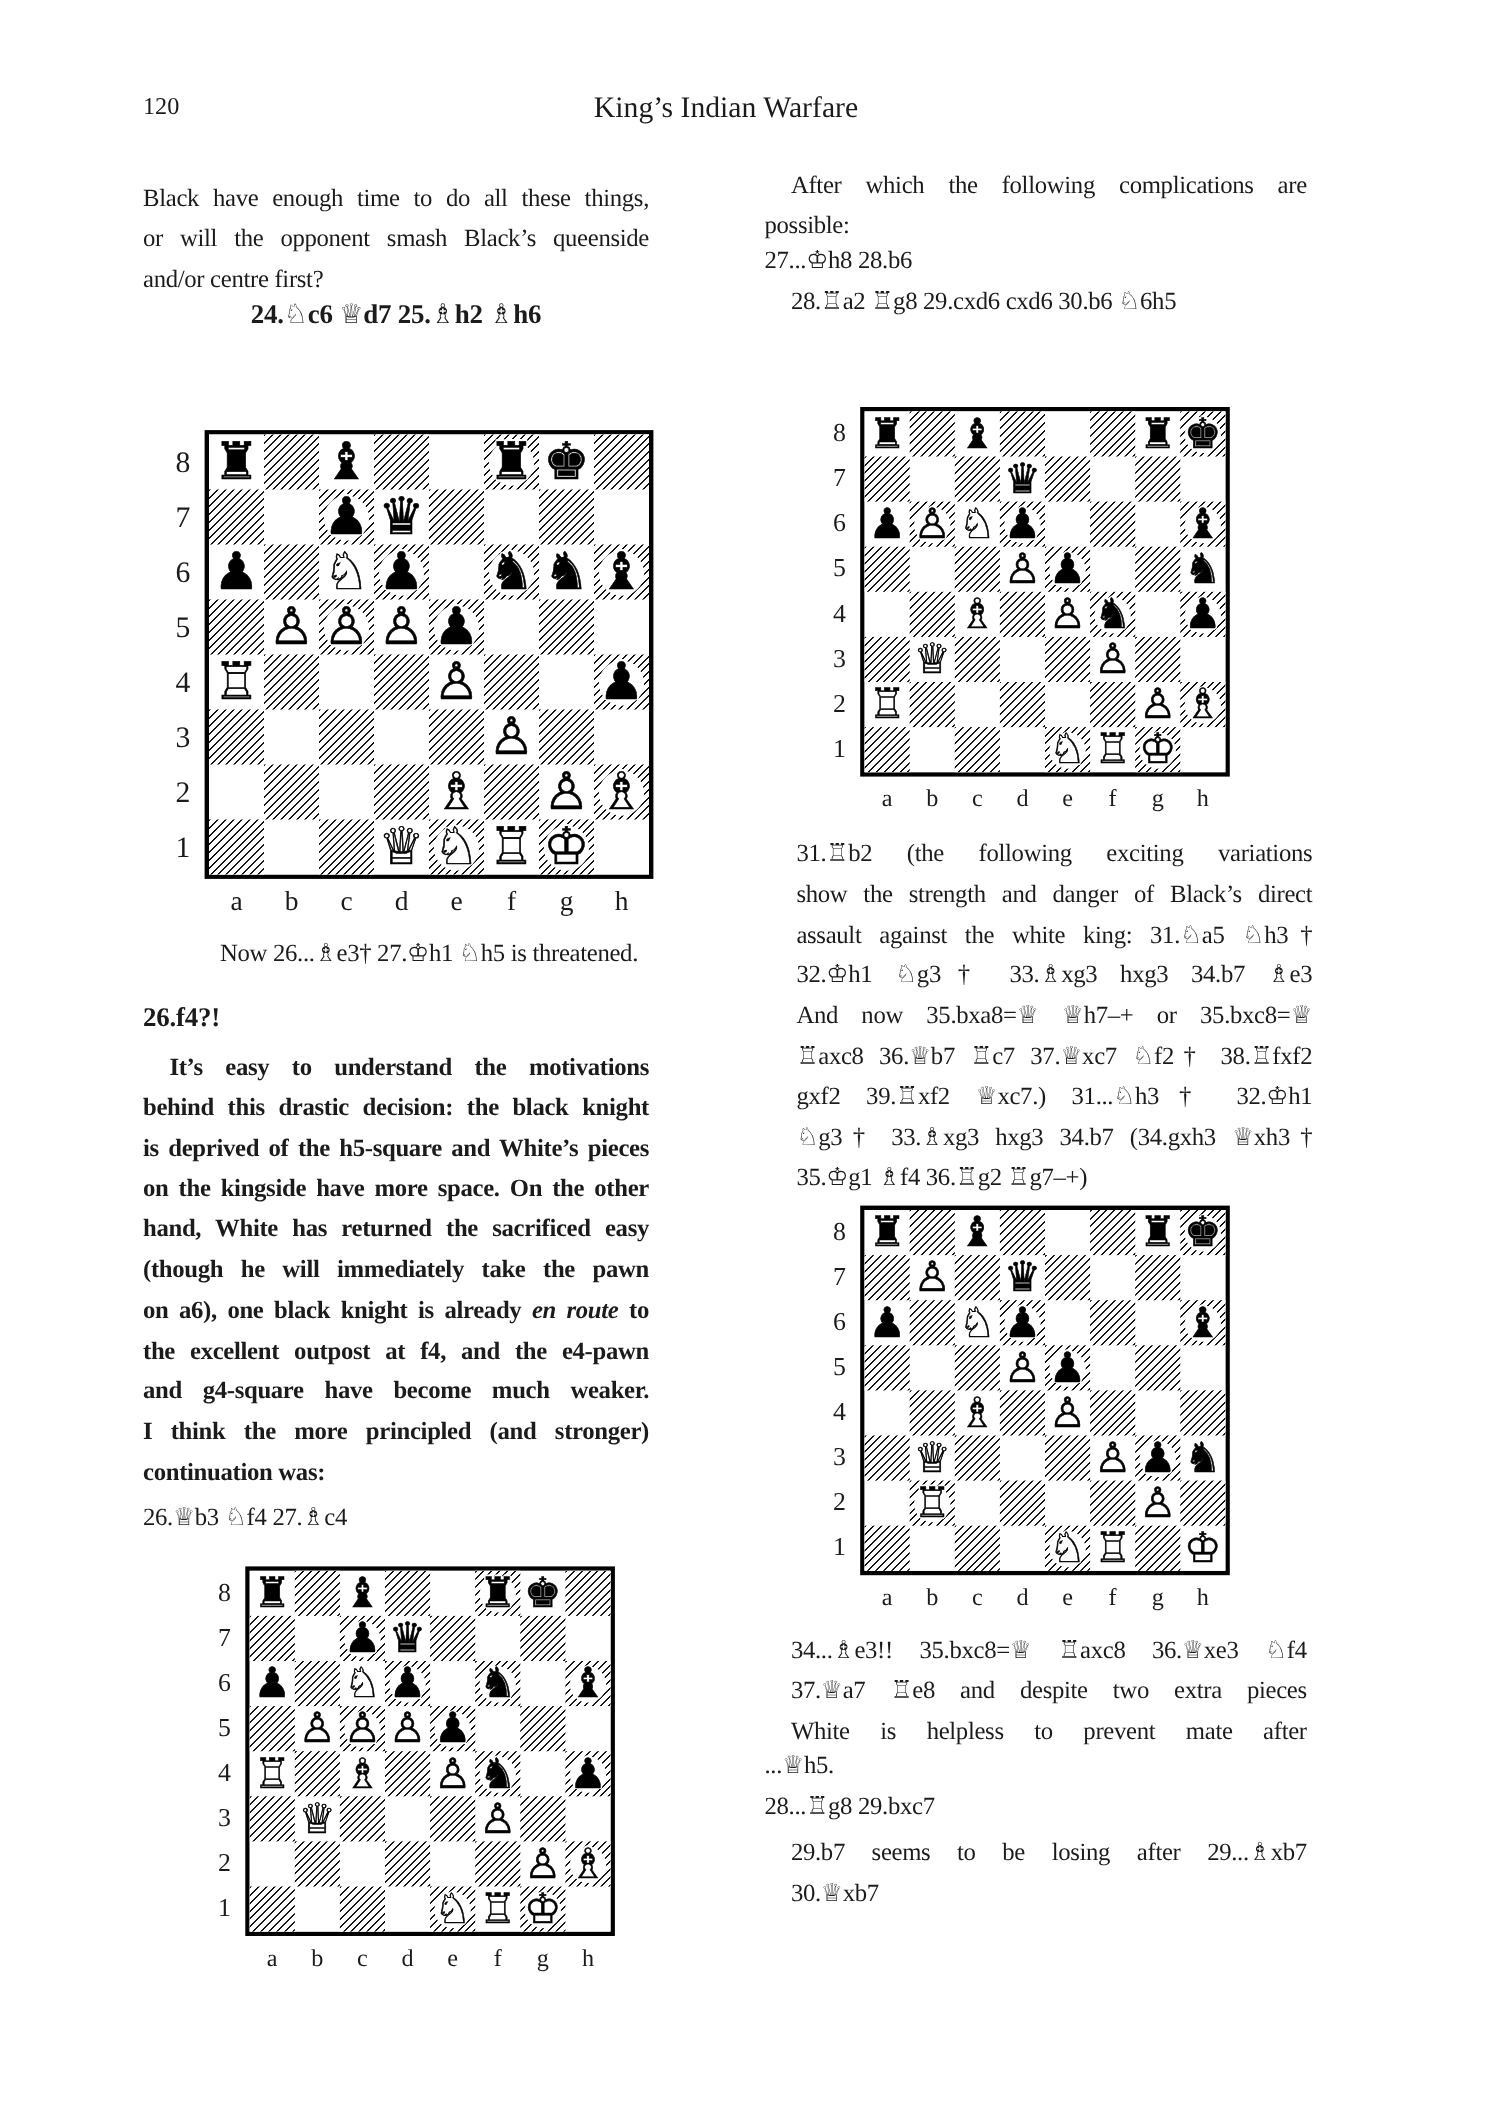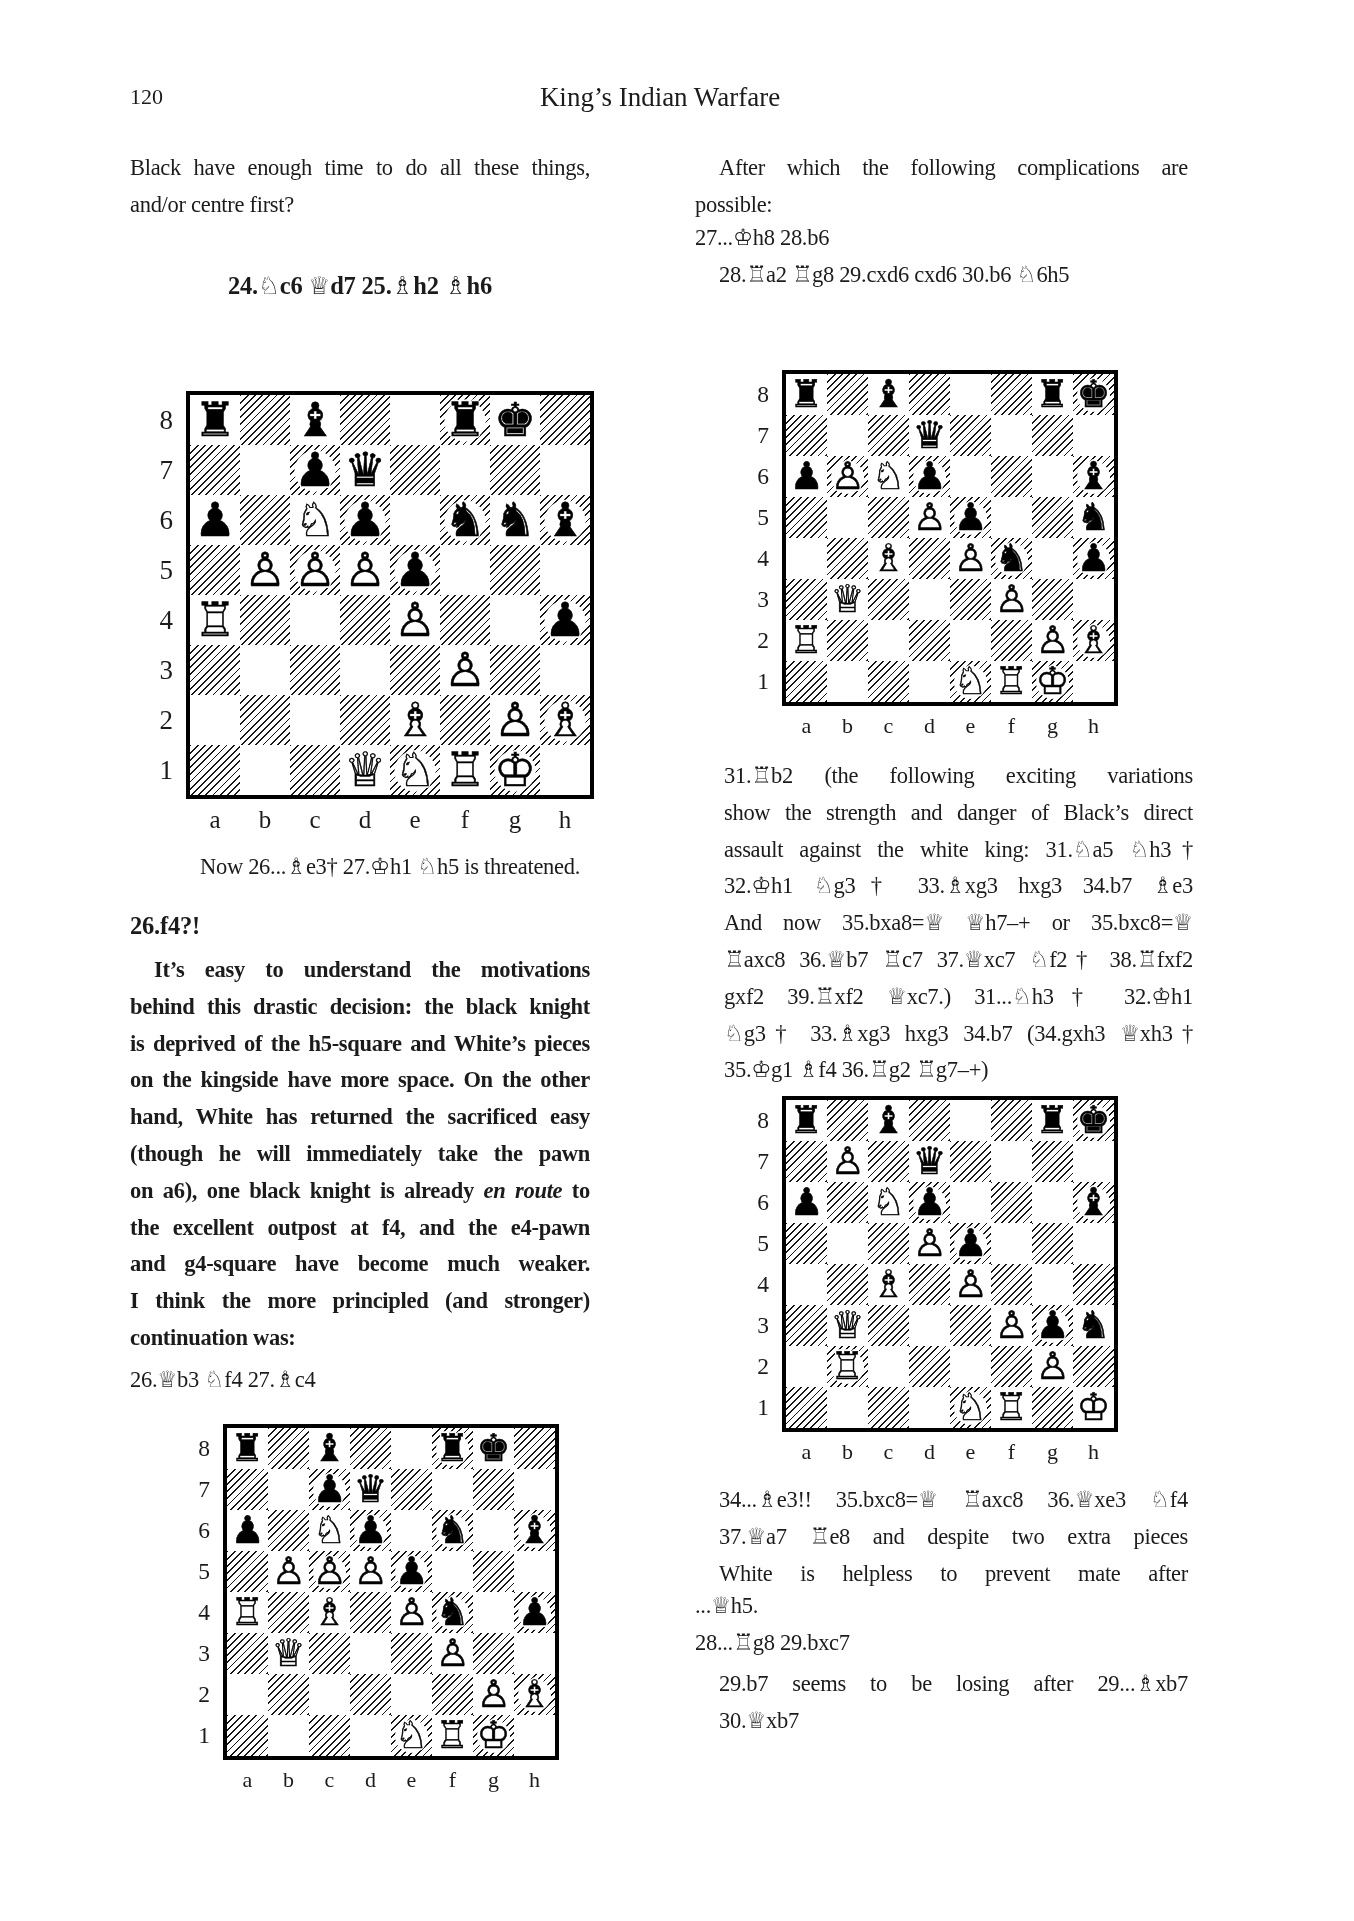--- a/index.html
+++ b/index.html
@@ -68,22 +68,23 @@
     text-align:center;
     font-size:var(--ff);
   }
 </style>
 </head>
 <body>
 
 <div class="abs header-num" style="left:130px;top:84px;">120</div>
 <div class="abs header-title center" style="left:130px;top:82px;width:1060px;">King’s Indian Warfare</div>
 
-<div class="abs body-text" style="left:130px;top:150px;width:460px;">
+<div class="abs body-text" style="left:130px;top:162px;width:460px;">
     <div class="tline j"><span>Black have enough time to do all these things,</span></div>
+    <div class="tline j"><span>or will the opponent smash Black’s queenside</span></div>
     <div class="tline"><span>and/or centre first?</span></div>
   </div>
 
 <div class="abs moves-bold" style="left:130px;top:271px;width:460px;text-align:center;">24.♘c6 ♕d7 25.♗h2 ♗h6</div>
 
 <div class="diagram" style="left:148px;top:391px;--sq:50px;--pf:47px;--rlw:38px;--rf:27px;--ff:25px;--disc:21px;">
   <div class="ranks">
       <div>8</div>
       <div>7</div>
       <div>6</div>

